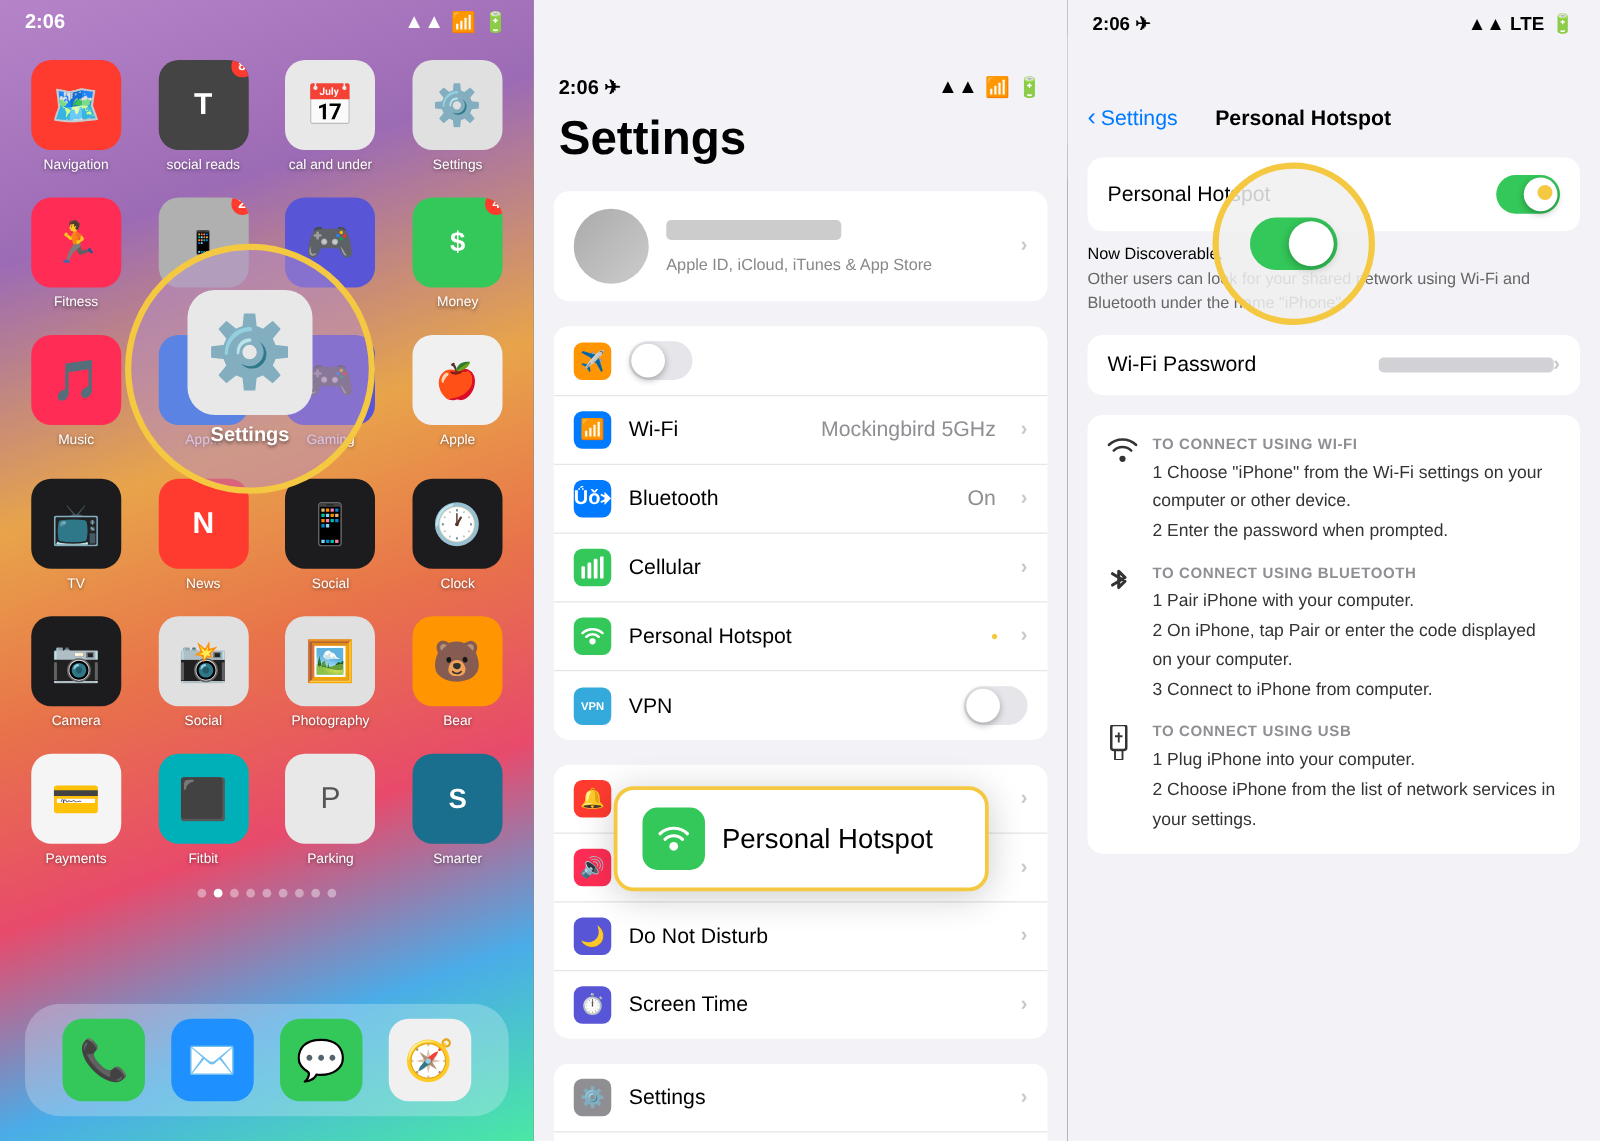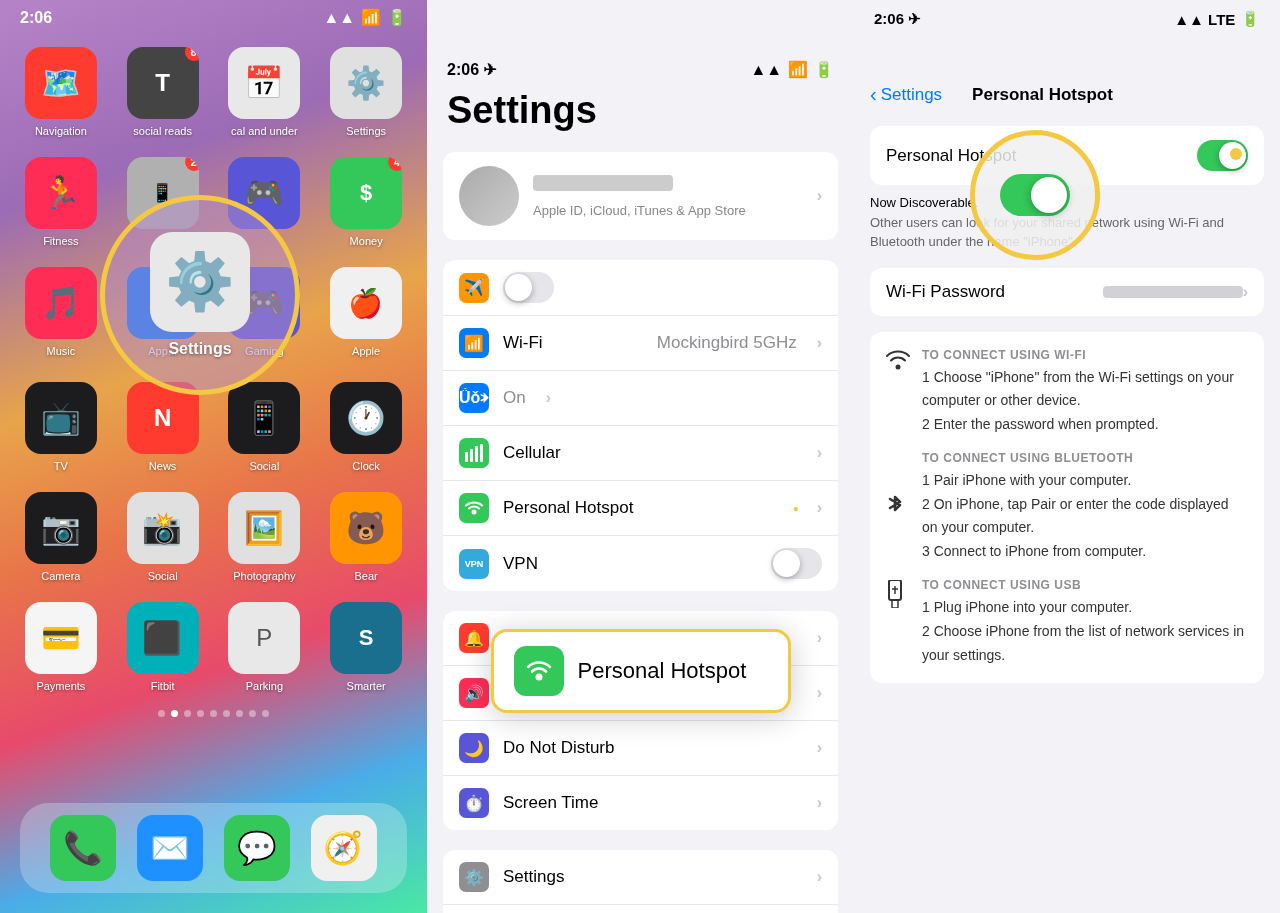--- a/index.html
+++ b/index.html
@@ -464,20 +464,21 @@
       <span class="chevron">›</span>
     </div>
 
     <div class="settings-row">
       <div class="row-icon" style="background:#007aff;">
         <span style="font-size:16px;font-weight:700;color:white;">Ǘǒ</span>
         <svg width="14" height="20" viewBox="0 0 14 20">
             <path d="M2 5l10 5-5 5V4l5 5-10 5" stroke="white" stroke-width="2.5" fill="none" stroke-linecap="round"></path>
           </svg>
       </div>
+      <span class="row-label">Bluetooth</span>
       <span class="row-value">On</span>
       <span class="chevron">›</span>
     </div>
 
     <div class="settings-row">
       <div class="row-icon" style="background:#34c759;">
         <svg width="18" height="18" viewBox="0 0 18 18" fill="none">
             <rect x="0" y="8" width="3" height="10" rx="1" fill="white"></rect>
             <rect x="5" y="5" width="3" height="13" rx="1" fill="white"></rect>
             <rect x="10" y="2" width="3" height="16" rx="1" fill="white"></rect>
@@ -608,21 +609,21 @@
       </span>
       <div class="conn-content">
         <div class="conn-title">TO CONNECT USING WI-FI</div>
         <div class="conn-steps">
           <div>1 Choose "iPhone" from the Wi-Fi settings on your computer or other device.</div>
           <div>2 Enter the password when prompted.</div>
         </div>
       </div>
     </div>
 
-    <div class="conn-header" style="margin-bottom:14px;align-items:center;">
+    <div class="conn-header" style="margin-bottom:14px;">
       <span class="conn-icon">
         <svg width="18" height="24" viewBox="0 0 18 24" fill="none">
           <path d="M4 6l10 6-5 5V4l5 5-10 6" stroke="#333" stroke-width="2.5" fill="none" stroke-linecap="round" stroke-linejoin="round"></path>
         </svg>
       </span>
       <div class="conn-content">
         <div class="conn-title">TO CONNECT USING BLUETOOTH</div>
         <div class="conn-steps">
           <div>1 Pair iPhone with your computer.</div>
           <div>2 On iPhone, tap Pair or enter the code displayed on your computer.</div>

